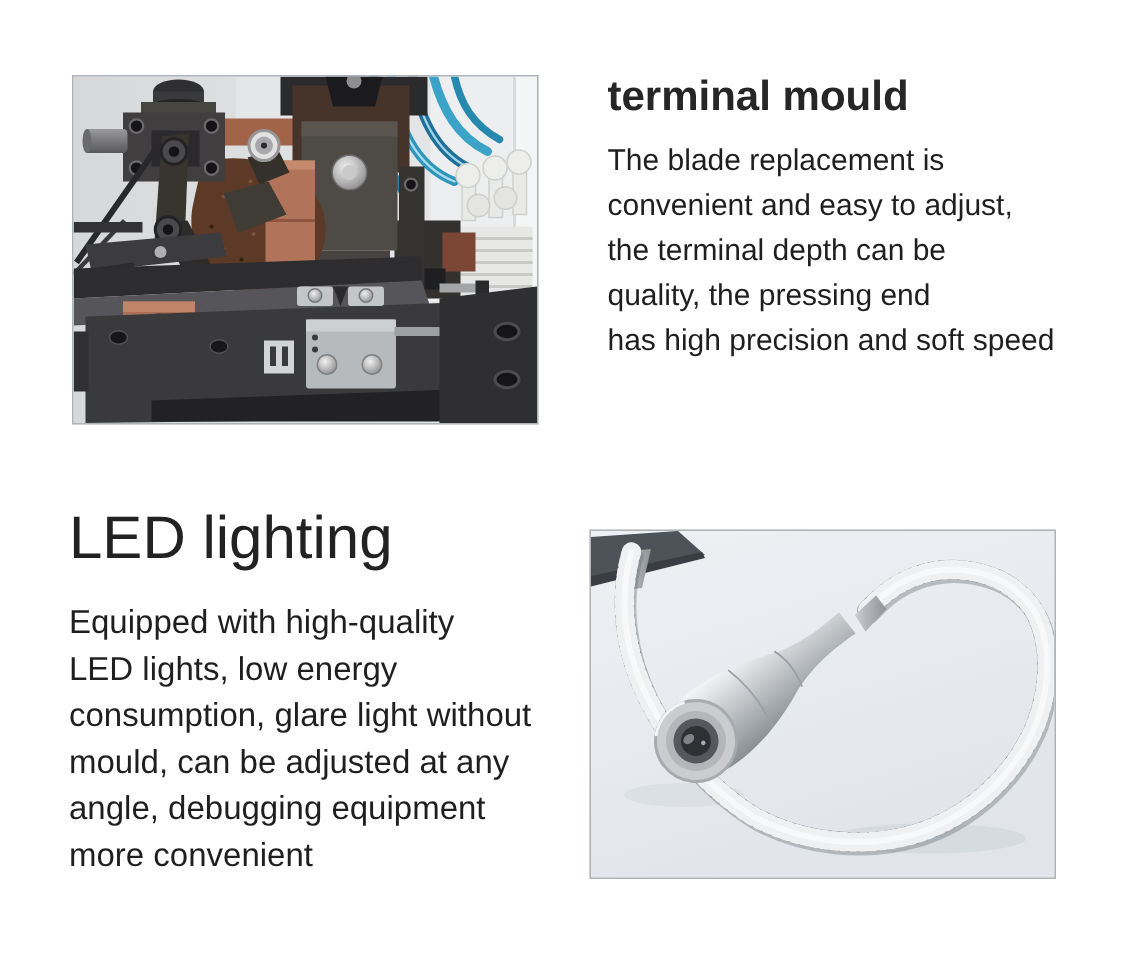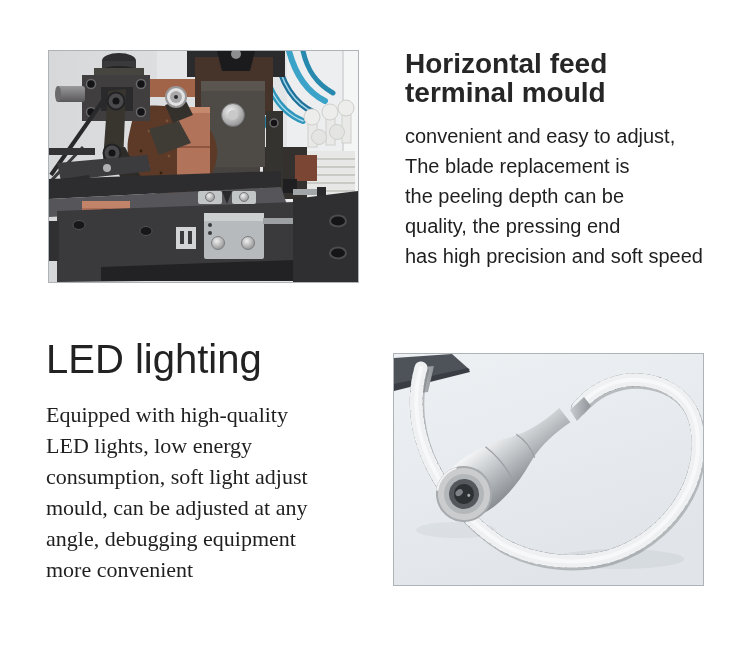--- a/index.html
+++ b/index.html
@@ -18,21 +18,21 @@
   #terminal-text .heading{
     font-size:28px;line-height:29px;font-weight:700;color:#262626;margin:0;
   }
   #terminal-text .body{
     margin-top:14px;font-size:20px;line-height:30px;color:#1f1f1f;
   }
   #led-heading{
     left:46px;top:338px;font-size:40px;line-height:42px;font-weight:400;color:#222222;margin:0;
   }
   #led-body{
-    left:46px;top:399px;width:345px;font-size:22px;line-height:31px;color:#1f1f1f;font-family:Liberation Serif, serif;
+    left:46px;top:399px;width:345px;font-size:22px;line-height:31px;color:#1f1f1f;
   }
   .body div,.heading div{white-space:nowrap;}
 </style>
 </head>
 <body>
 
 <div class="page">
 
   <figure class="photo" id="machine-photo">
     <svg width="309" height="231" viewBox="0 0 309 231">
@@ -199,37 +199,36 @@
       <polygon points="52,216 272,208 272,230 52,230" fill="#222224"></polygon>
       <polygon points="244,148 309,140 309,231 244,231" fill="#2f2f32"></polygon>
       <ellipse cx="289" cy="170" rx="8" ry="5.5" fill="#151517" stroke="#4c4c4e" stroke-width="2"></ellipse>
       <ellipse cx="289" cy="202" rx="8" ry="5.5" fill="#151517" stroke="#4c4c4e" stroke-width="2"></ellipse>
       <rect x="0" y="170" width="10" height="40" fill="#303032"></rect>
     </svg>
   </figure>
 
   <div class="text-col" id="terminal-text">
     <h2 class="heading">
-        <div>Horizontal feed</div>
         <div>terminal mould</div>
       </h2>
     <div class="body">
+        <div>The blade replacement is</div>
         <div>convenient and easy to adjust,</div>
-        <div>The blade replacement is</div>
-        <div>the peeling depth can be</div>
+        <div>the terminal depth can be</div>
         <div>quality, the pressing end</div>
         <div>has high precision and soft speed</div>
       </div>
   </div>
 
   <h1 class="text-col" id="led-heading">LED lighting</h1>
   <div class="text-col body" id="led-body">
       <div>Equipped with high-quality</div>
       <div>LED lights, low energy</div>
-      <div>consumption, soft light adjust</div>
+      <div>consumption, glare light without</div>
       <div>mould, can be adjusted at any</div>
       <div>angle, debugging equipment</div>
       <div>more convenient</div>
     </div>
 
   <figure class="photo" id="led-photo">
     <svg width="309" height="231" viewBox="0 0 309 231">
       <defs>
         <linearGradient id="lbg" x1="0" y1="0" x2="0.4" y2="1">
           <stop offset="0" stop-color="#eef1f4"></stop>

